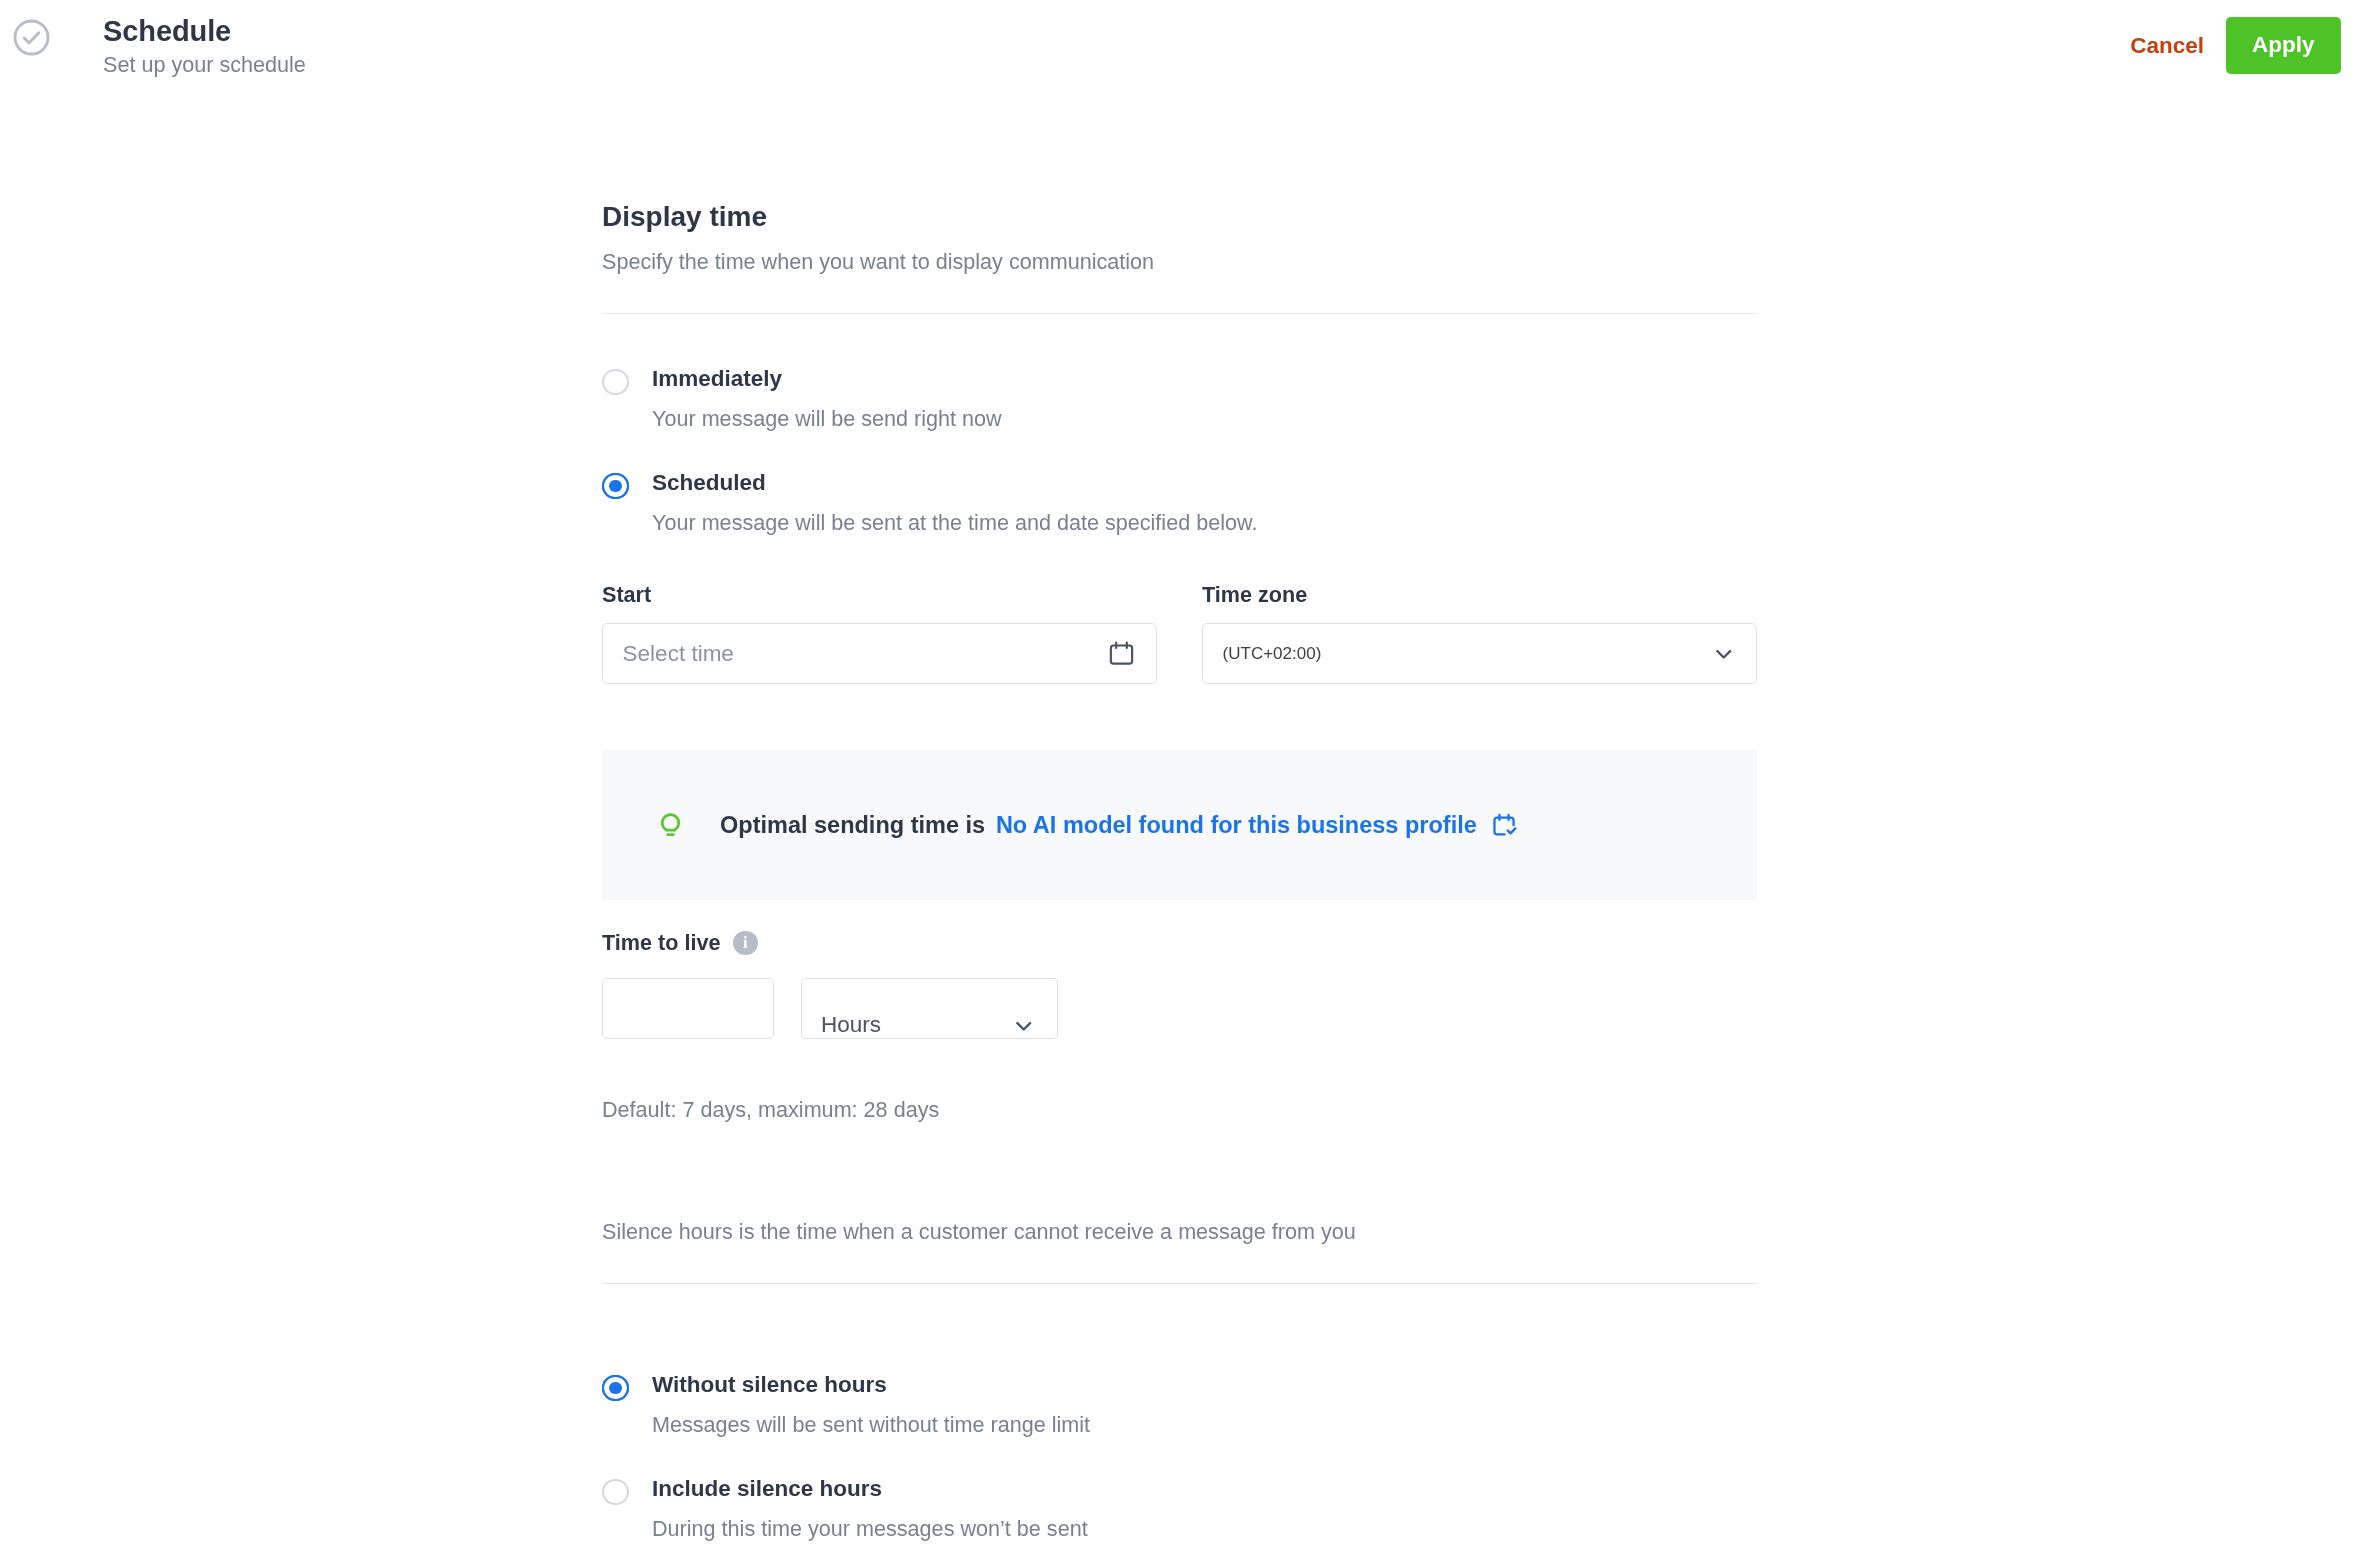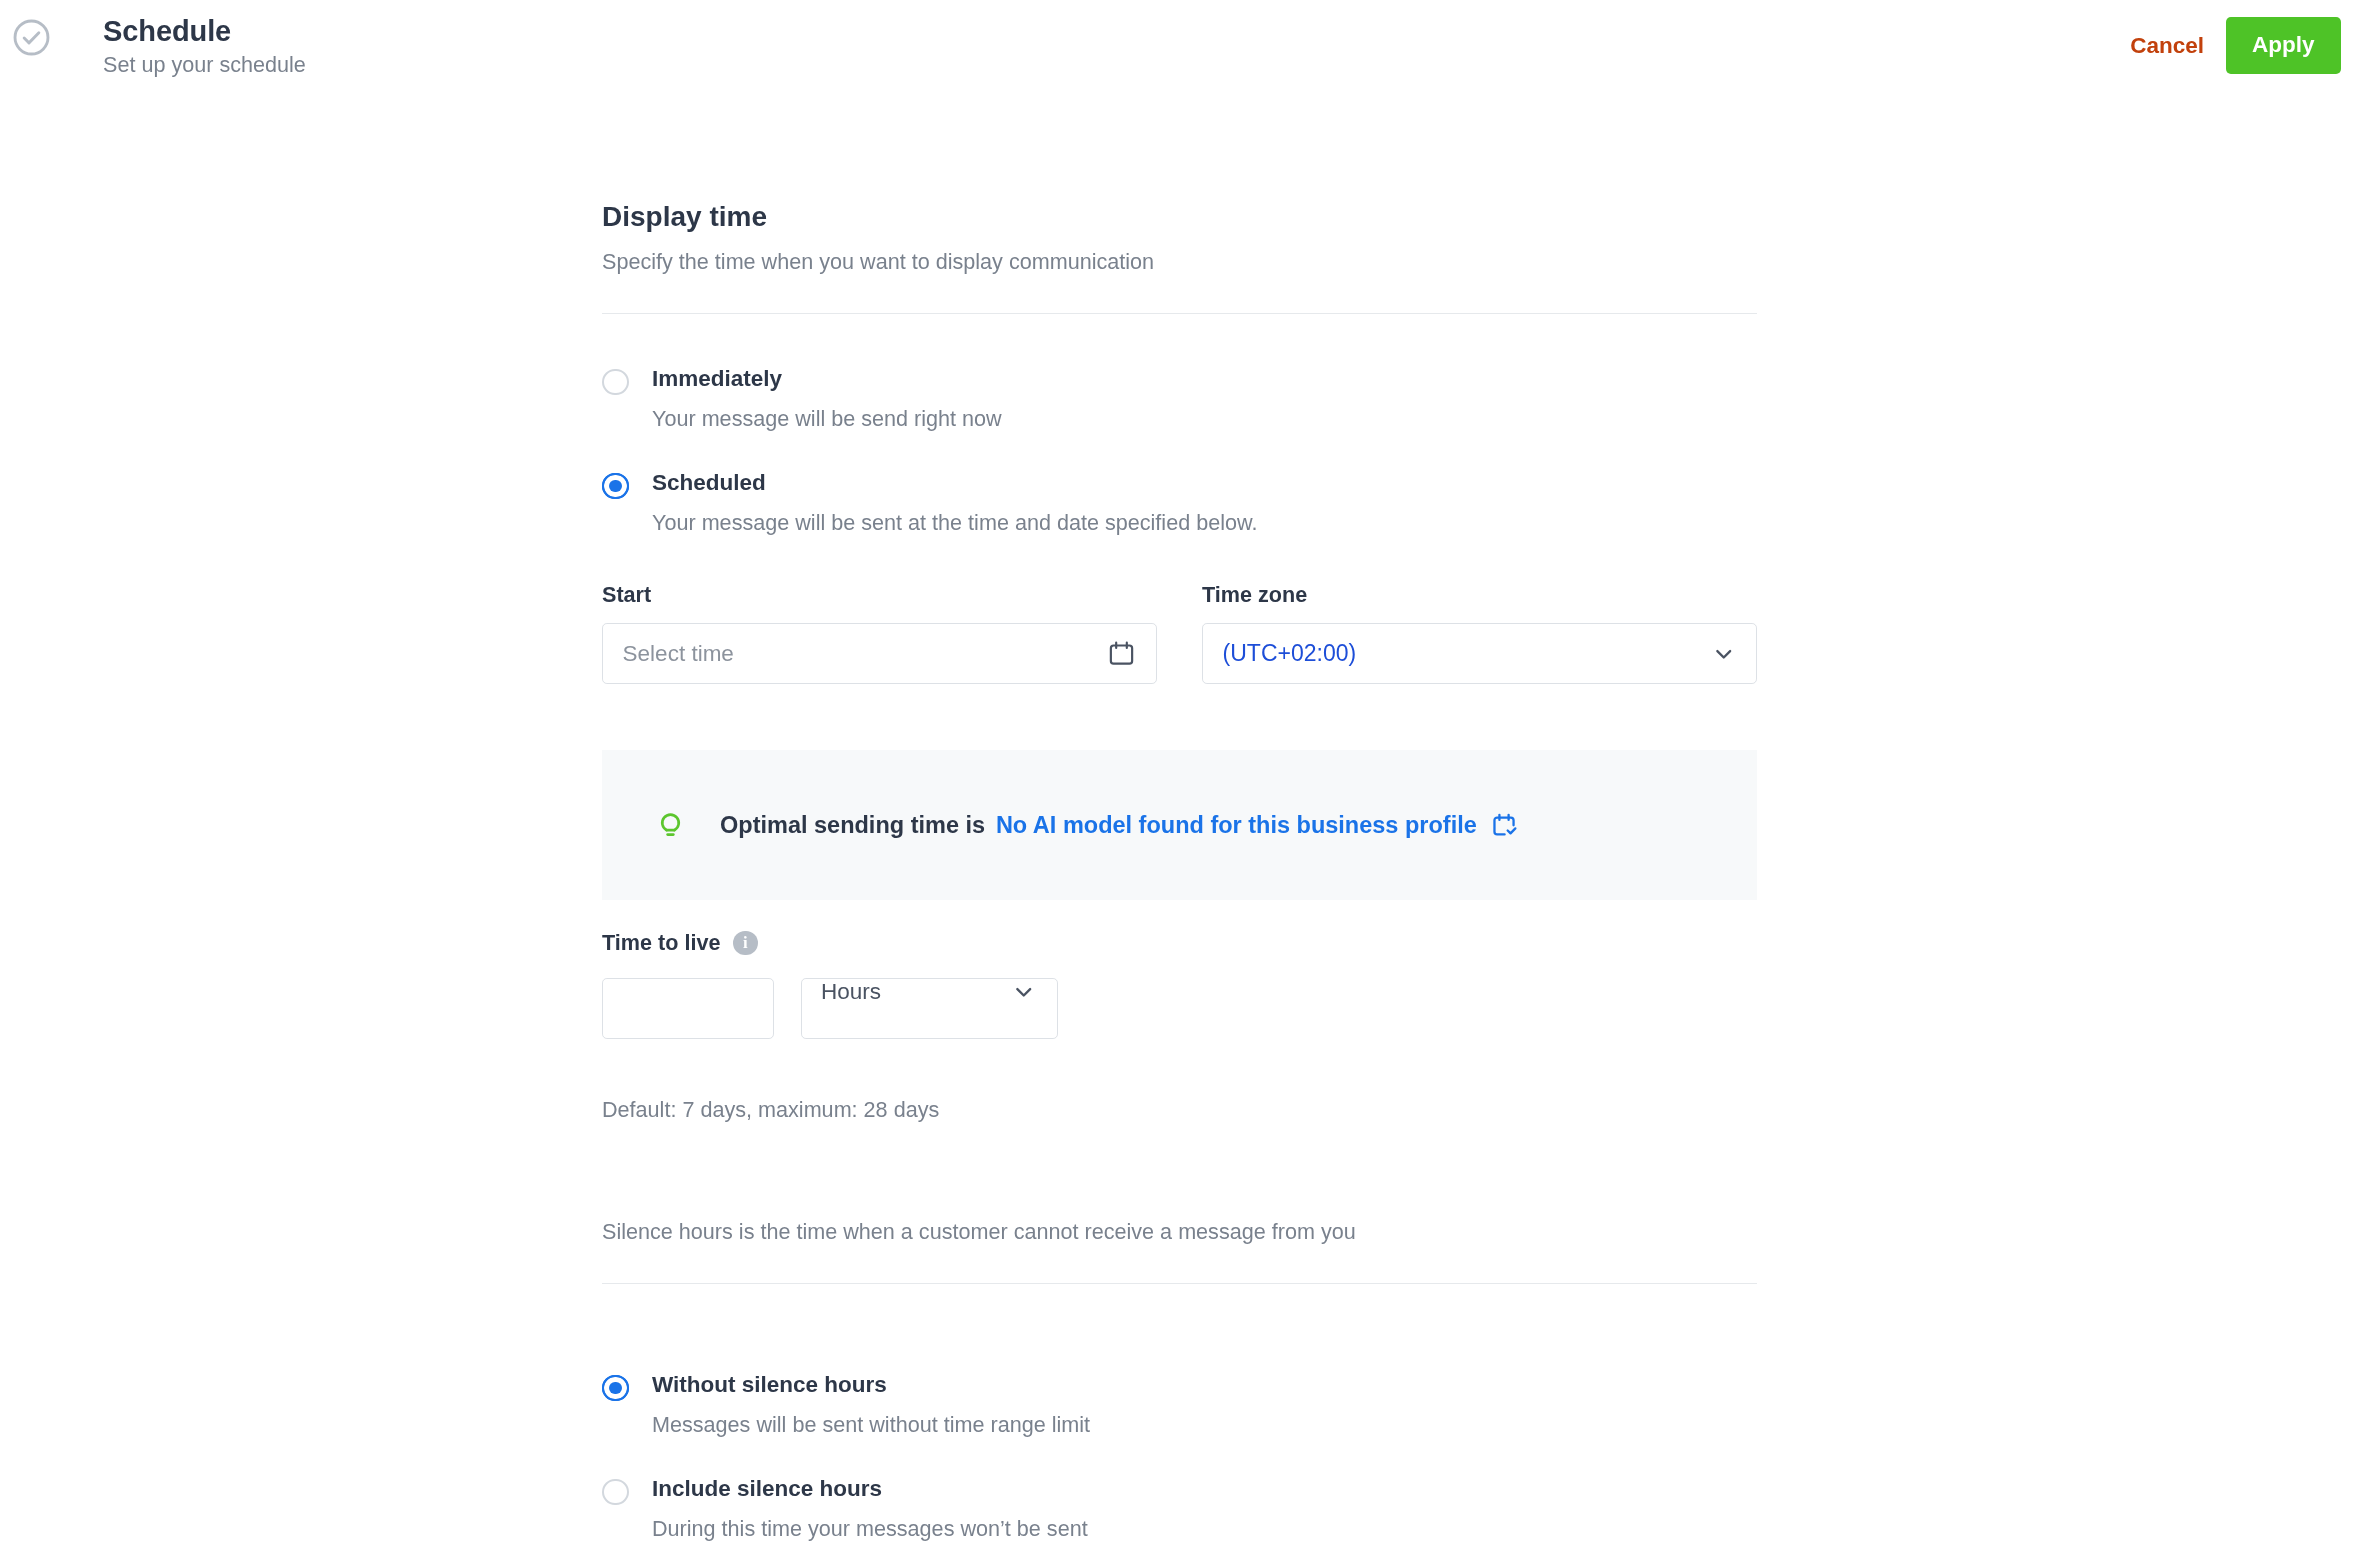--- a/index.html
+++ b/index.html
@@ -298,21 +298,21 @@
   }
 
   .ttl-select {
     margin-left: 26.5px;
     width: 257px;
     height: 61px;
     border: 1px solid #dde1e6;
     border-radius: 4.9px;
     background: #ffffff;
     display: flex;
-    align-items: flex-start;
+    align-items: flex-end;
     padding: 0 19.6px;
     cursor: pointer;
   }
 
   .ttl-select .val {
     flex: 1 1 auto;
     font-size: 22.5px;
     color: #4a5362;
   }
   .chev { color: #4a5362; display: flex; flex: 0 0 auto; }
@@ -323,22 +323,22 @@
     border: 1px solid #dde1e6;
     border-radius: 4.9px;
     background: #ffffff;
     display: flex;
     align-items: center;
     padding: 0 19.6px;
     cursor: pointer;
   }
   .tz-select .val {
     flex: 1 1 auto;
-    font-size: 23px;
-    color: #1d4ed8;
+    font-size: 17px;
+    color: #404040;
   }
 </style>
 </head>
 <body>
 
 <div class="page">
 
   <div class="topbar">
 
     <span class="step-check">

